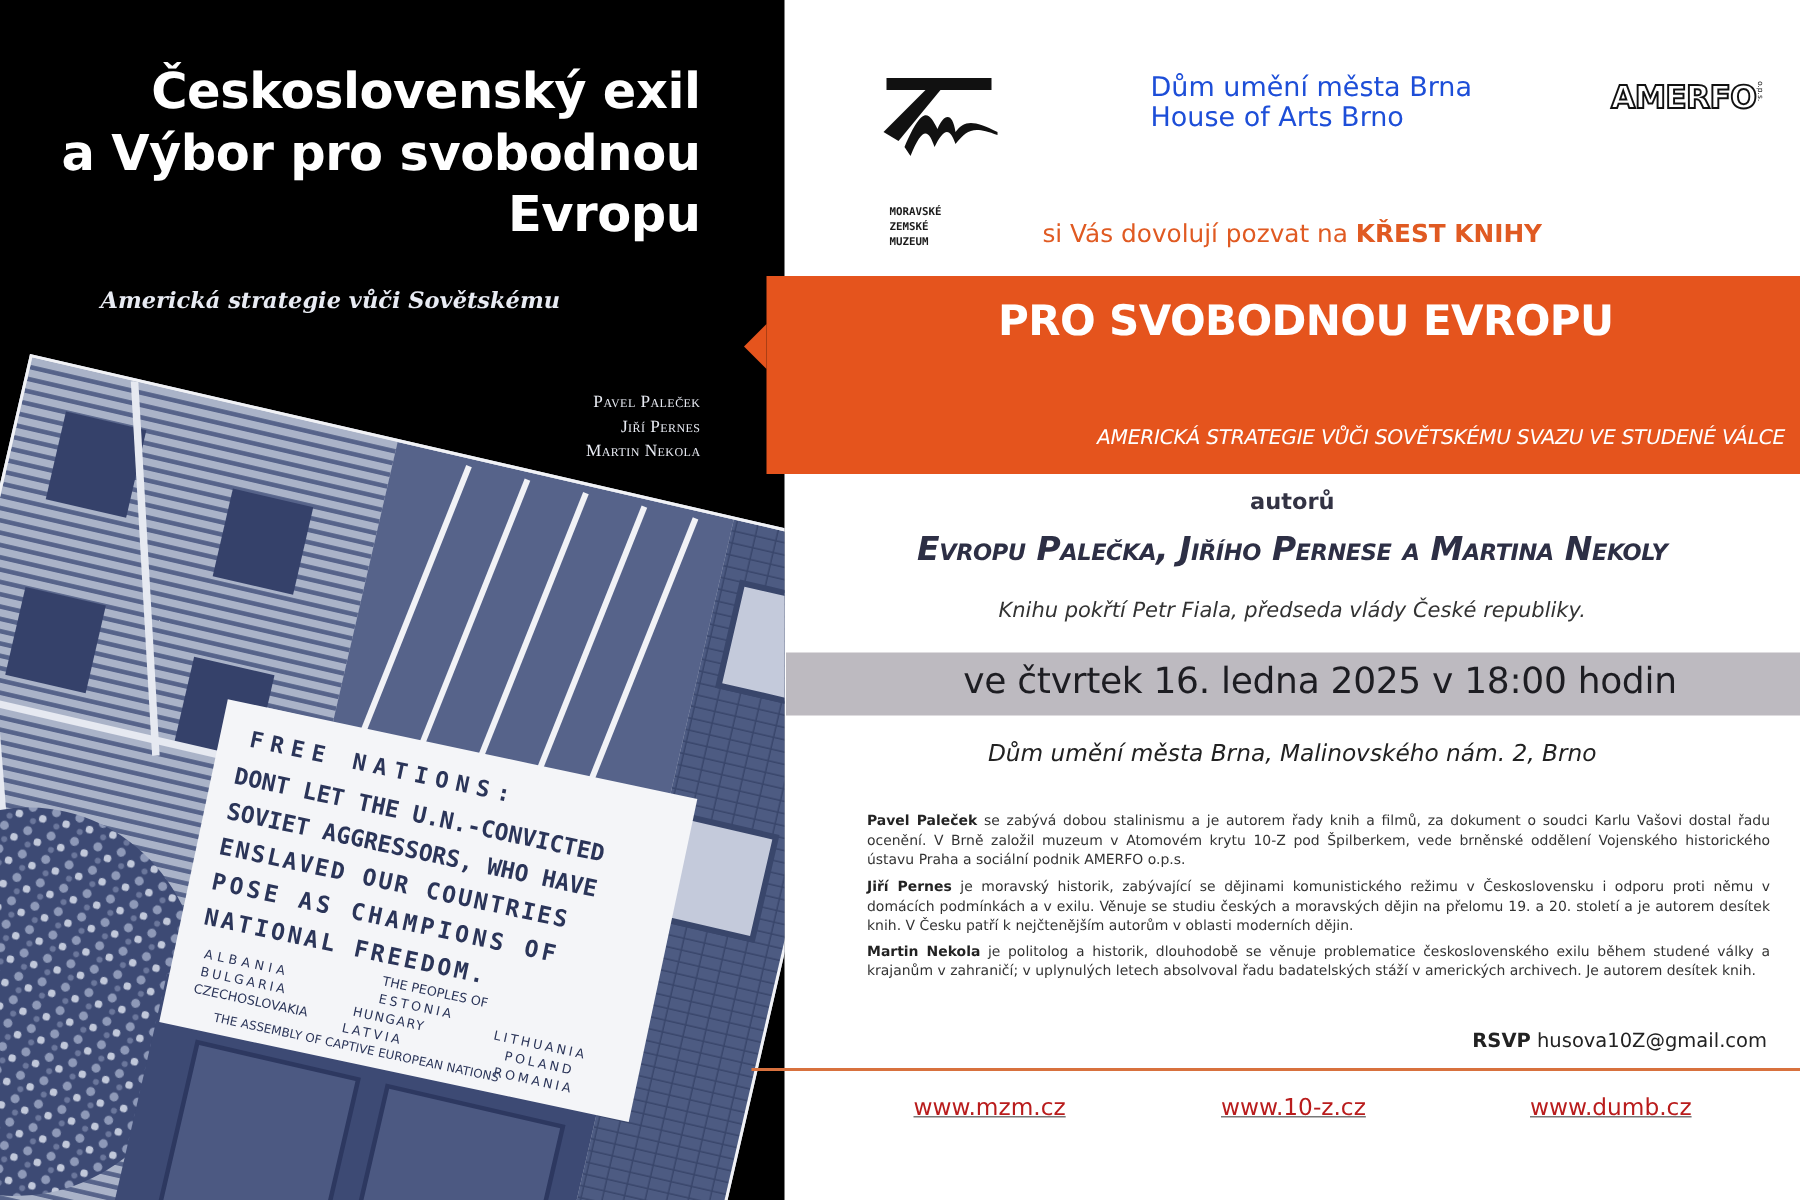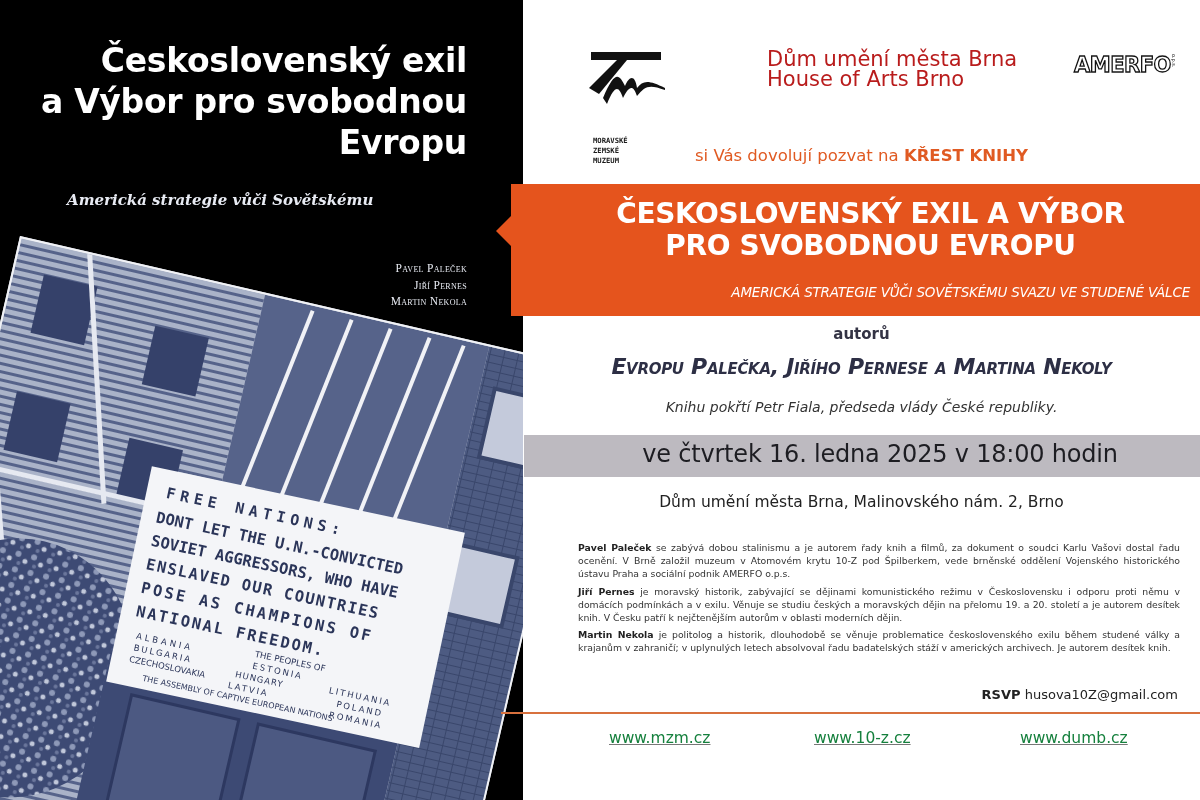--- a/index.html
+++ b/index.html
@@ -40,21 +40,21 @@
 
   
   .logos { position: absolute; top: 0; left: 523px; right: 0; height: 140px; }
   .mzm-logo { position: absolute; left: 62px; top: 50px; width: 90px; }
   .mzm-logo .mzm-text {
     font-family: "DejaVu Sans Mono", monospace; font-weight: bold;
     font-size: 7.2px; line-height: 10px; color: #1a1a1a; margin-left: 8px; margin-top: 16px;
   }
   .dumb-logo {
     position: absolute; left: 244px; top: 49px;
-    font-family: "DejaVu Sans", sans-serif; font-size: 21px; line-height: 20px; color: #b91c1c;
+    font-family: "DejaVu Sans", sans-serif; font-size: 18px; line-height: 20px; color: #1d4ed8;
   }
   .amerfo-logo { position: absolute; right: 18px; top: 48px; width: 110px; height: 32px; }
 
   .invite-line {
     position: absolute; left: 523px; right: 0; top: 146px;
     text-align: center; color: #e05a22; font-size: 16.5px;
   }
   .invite-line b { font-weight: bold; }
 
   .banner {
@@ -92,21 +92,21 @@
   .date-band {
     position: absolute; left: 524px; right: 0; top: 435px; height: 42px;
     background: #bdbac0;
   }
   .date-text {
     position: absolute; left: 0; right: 0; top: 5px;
     text-align: center; font-size: 24px; color: #1d1d22; padding-left: 36px; letter-spacing: -0.2px;
   }
   .venue {
     position: absolute; left: 523px; right: 0; top: 493px;
-    text-align: center; font-size: 15.5px; color: #222222;
+    text-align: center; font-size: 15.5px; color: #222222; font-style: italic;
   }
 
   .bios {
     position: absolute; left: 578px; right: 20px; top: 541px;
     font-size: 9.3px; line-height: 13.2px; color: #333333; text-align: justify;
   }
   .bios p { margin-bottom: 4px; }
   .bios b { color: #222; }
 
   .rsvp {
@@ -114,21 +114,21 @@
     font-size: 13px; color: #222222;
   }
   .rsvp b { font-weight: bold; }
 
   .separator {
     position: absolute; left: 501px; right: 0; top: 712px; height: 2px; background: #d8713e;
   }
 
   .links { position: absolute; left: 523px; right: 0; top: 729px; height: 24px; }
   .links a {
-    position: absolute; top: 0; font-size: 15.5px; color: #15803d;
+    position: absolute; top: 0; font-size: 15.5px; color: #b91c1c;
     text-decoration: underline; text-decoration-color: #777;
   }
 </style>
 </head>
 <body>
 
 <div class="cover">
   <div class="cover-title">
     <div>Československý exil</div>
     <div>a Výbor pro svobodnou</div>
@@ -251,21 +251,20 @@
   </svg>
 </div>
 
 <div class="invite-line">
   <span>si Vás dovolují pozvat na </span><b>KŘEST KNIHY</b>
 </div>
 
 <div class="banner">
   <div class="banner-pointer"></div>
   <div class="banner-title">
-    <div>ČESKOSLOVENSKÝ EXIL A VÝBOR</div>
     <div>PRO SVOBODNOU EVROPU</div>
   </div>
   <div class="banner-sub">AMERICKÁ STRATEGIE VŮČI SOVĚTSKÉMU SVAZU VE STUDENÉ VÁLCE</div>
 </div>
 
 <div class="authors-label">autorů</div>
 <div class="authors-names">Evropu Palečka, Jiřího Pernese a Martina Nekoly</div>
 <div class="baptizer">Knihu pokřtí Petr Fiala, předseda vlády České republiky.</div>
 
 <div class="date-band">

